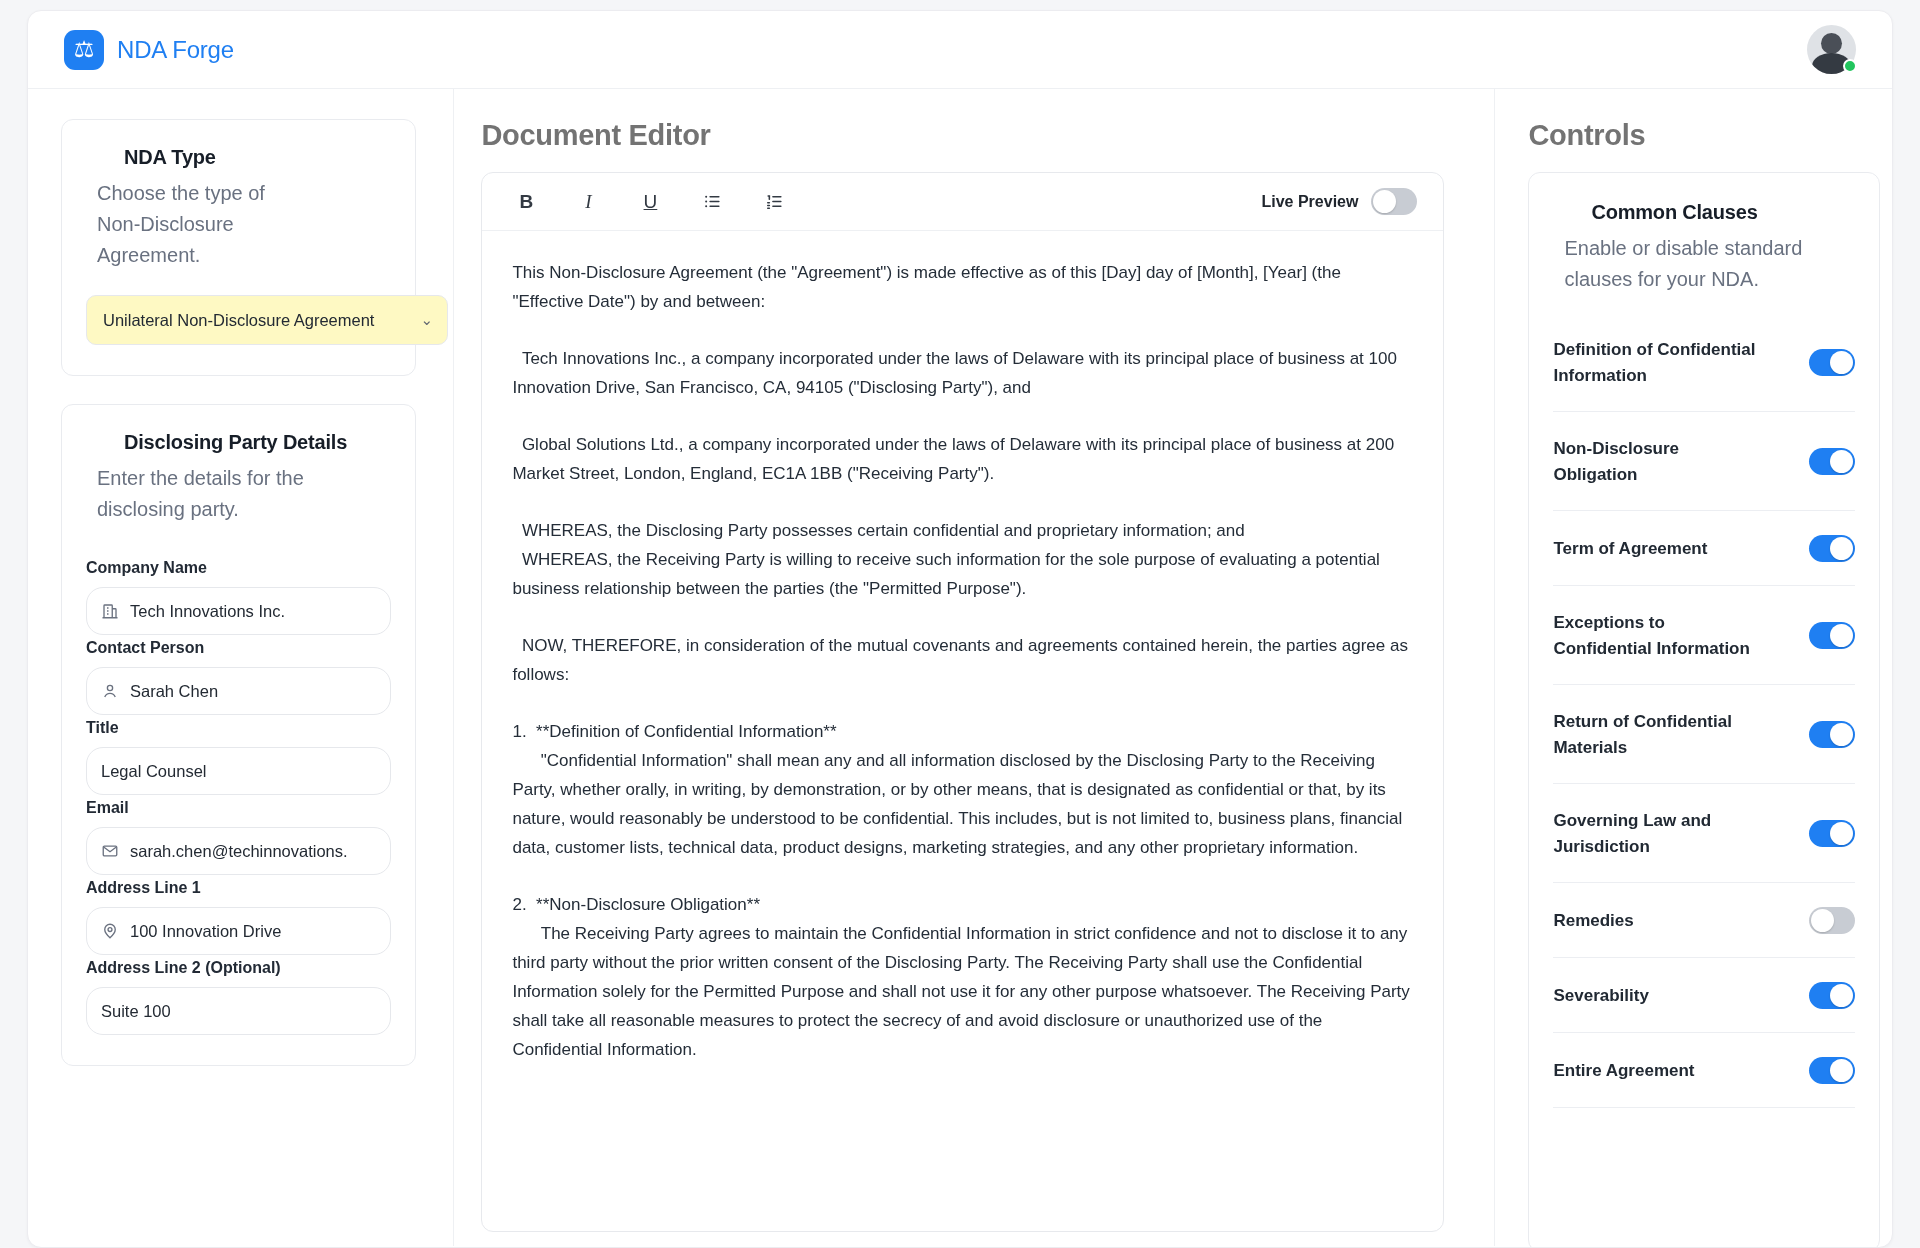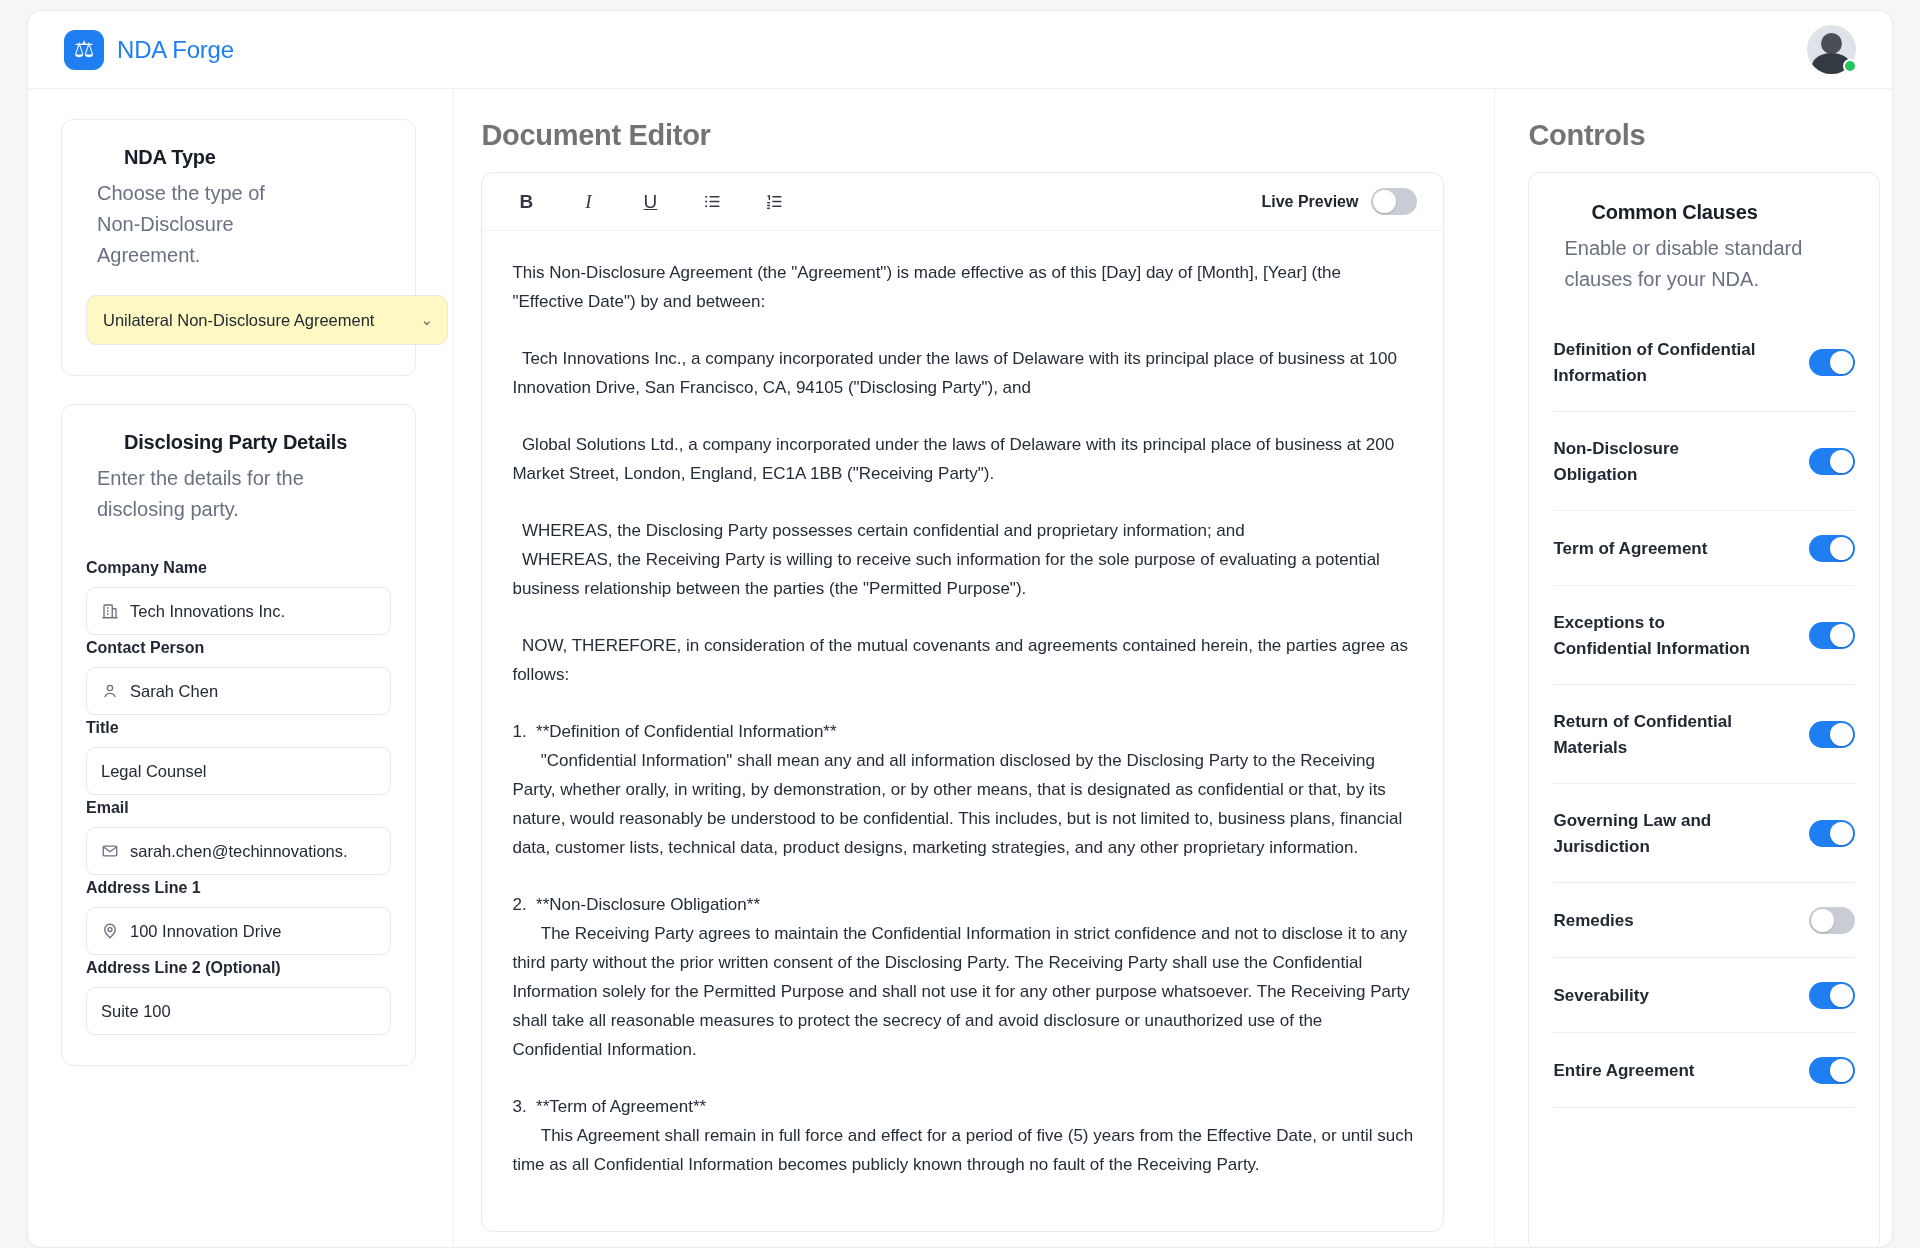--- a/index.html
+++ b/index.html
@@ -45,21 +45,21 @@
   .card-party .card-sub { max-width:215px; }
 
   .select { margin-top:24px; width:362px; height:50px; border:1px solid #e6e8ec; border-radius:10px;
             background:#fef9c3; display:flex; align-items:center; justify-content:space-between;
             padding:0 14px 0 16px; font-size:16.5px; color:#232a33; cursor:pointer; }
   .chev { color:#5f6670; font-size:15px; margin-left:8px; }
 
   .fields { margin-top:34px; }
   .field + .field { margin-top:4px; }
   .field-label { font-size:16px; font-weight:700; color:#222a35; margin-bottom:10px; }
-  .input { height:48px; border:1px solid #e6e8ec; border-radius:9px; background:#fff;
+  .input { height:48px; border:1px solid #e6e8ec; border-radius:17px; background:#fff;
            display:flex; align-items:center; gap:11px; padding:0 14px;
            font-size:16.5px; color:#232a33; white-space:nowrap; overflow:hidden; }
   .input svg { flex:0 0 auto; stroke:#6b7280; }
 
   
   .editor-card { width:963px; border:1px solid #e7e9ed; border-radius:12px; background:#fff;
                  height:1060px; overflow:hidden; }
   .toolbar { height:58px; border-bottom:1px solid #eef0f3; display:flex; align-items:center; padding:0 26px; }
   .tb-btn { width:36px; height:36px; border:none; background:transparent; border-radius:8px;
             display:flex; align-items:center; justify-content:center; color:#333a43;
@@ -217,22 +217,20 @@
           <p>This Non-Disclosure Agreement (the "Agreement") is made effective as of this [Day] day of [Month], [Year] (the "Effective Date") by and between:</p>
           <p>  Tech Innovations Inc., a company incorporated under the laws of Delaware with its principal place of business at 100 Innovation Drive, San Francisco, CA, 94105 ("Disclosing Party"), and</p>
           <p>  Global Solutions Ltd., a company incorporated under the laws of Delaware with its principal place of business at 200 Market Street, London, England, EC1A 1BB ("Receiving Party").</p>
           <p>  WHEREAS, the Disclosing Party possesses certain confidential and proprietary information; and
   WHEREAS, the Receiving Party is willing to receive such information for the sole purpose of evaluating a potential business relationship between the parties (the "Permitted Purpose").</p>
           <p>  NOW, THEREFORE, in consideration of the mutual covenants and agreements contained herein, the parties agree as follows:</p>
           <p>1.  **Definition of Confidential Information**
       "Confidential Information" shall mean any and all information disclosed by the Disclosing Party to the Receiving Party, whether orally, in writing, by demonstration, or by other means, that is designated as confidential or that, by its nature, would reasonably be understood to be confidential. This includes, but is not limited to, business plans, financial data, customer lists, technical data, product designs, marketing strategies, and any other proprietary information.</p>
           <p>2.  **Non-Disclosure Obligation**
       The Receiving Party agrees to maintain the Confidential Information in strict confidence and not to disclose it to any third party without the prior written consent of the Disclosing Party. The Receiving Party shall use the Confidential Information solely for the Permitted Purpose and shall not use it for any other purpose whatsoever. The Receiving Party shall take all reasonable measures to protect the secrecy of and avoid disclosure or unauthorized use of the Confidential Information.</p>
-          <p>3.  **Term of Agreement**
-      This Agreement shall remain in full force and effect for a period of five (5) years from the Effective Date, or until such time as all Confidential Information becomes publicly known through no fault of the Receiving Party.</p>
         </div>
       </div>
     </div>
 
     <div class="col-right">
       <div class="col-title">Controls</div>
 
       <div class="card card-controls">
         <div class="card-head">
           <div class="card-title">Common Clauses</div>

